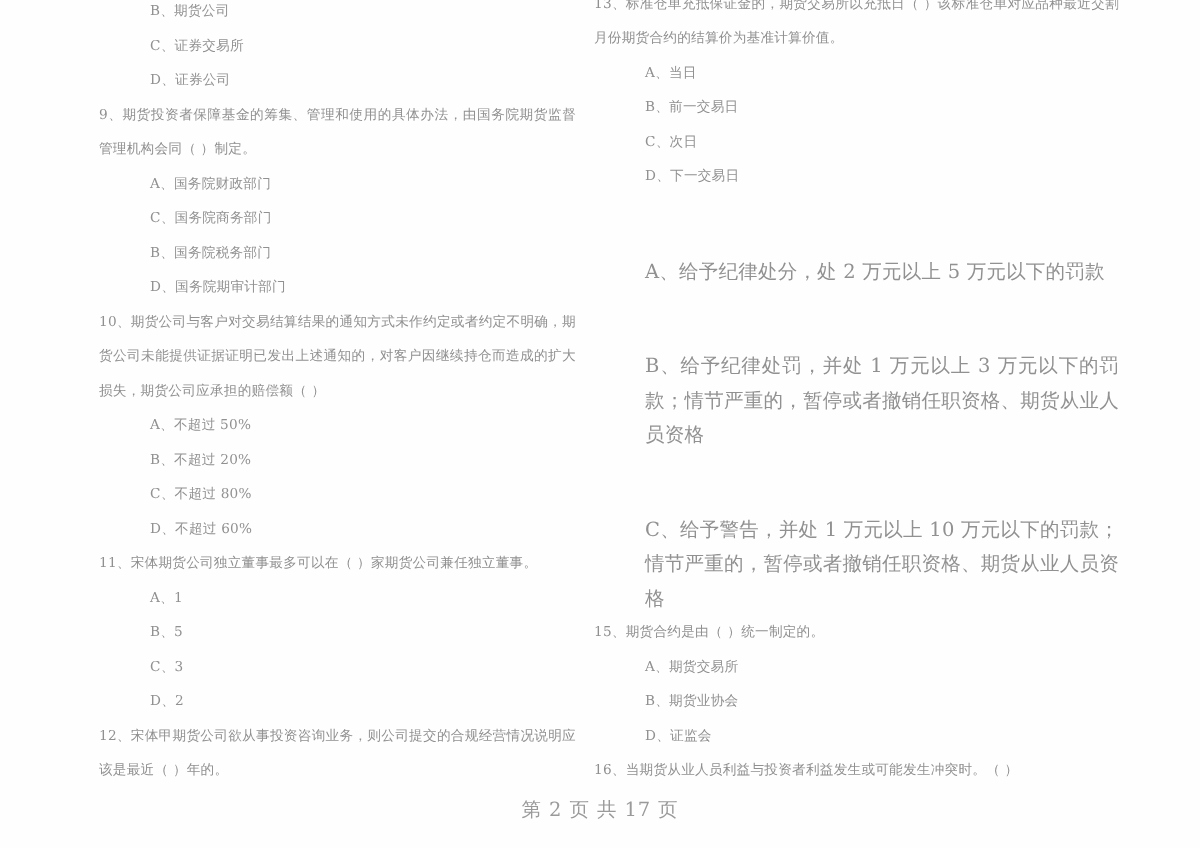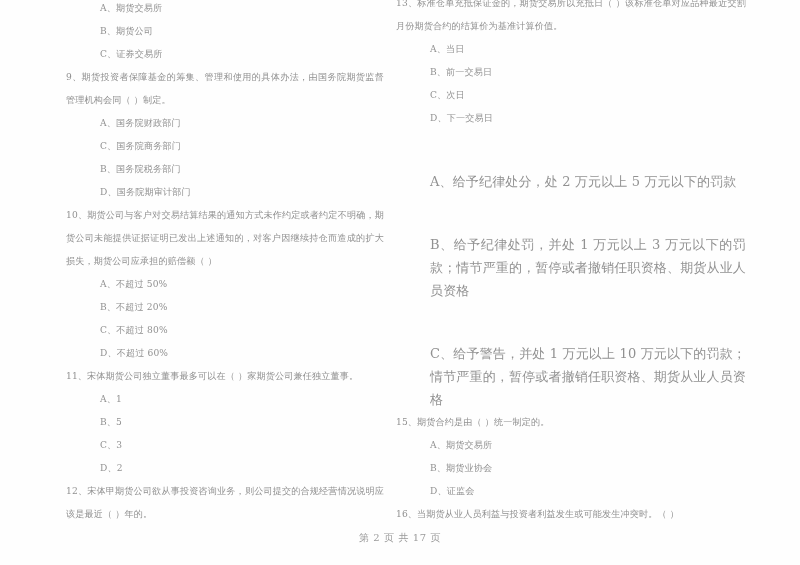--- a/index.html
+++ b/index.html
@@ -72,37 +72,38 @@
     text-align: justify;
     text-justify: inter-character;
     margin-top: 40px;
   }
   .footer {
     position: absolute;
     left: 0;
     right: 0;
     top: 531px;
     text-align: center;
-    font-size: 10px;
+    font-size: 13px;
     letter-spacing: 0.6px;
     color: #9a9a9a;
   }
 </style>
 </head>
 <body>
 
 <div id="page">
 
   <div class="columns">
 
     <div class="col col-left">
 
       <div class="opt">A、期货交易所</div>
       <div class="opt">B、期货公司</div>
       <div class="opt">C、证券交易所</div>
+      <div class="opt">D、证券公司</div>
 
       <div class="q q-stem q-hang">9、期货投资者保障基金的筹集、管理和使用的具体办法，由国务院期货监督管理机构会同（    ）制定。</div>
       <div class="opt">A、国务院财政部门</div>
       <div class="opt">C、国务院商务部门</div>
       <div class="opt">B、国务院税务部门</div>
       <div class="opt">D、国务院期审计部门</div>
 
       <div class="q q-stem q-hang">10、期货公司与客户对交易结算结果的通知方式未作约定或者约定不明确，期货公司未能提供证据证明已发出上述通知的，对客户因继续持仓而造成的扩大损失，期货公司应承担的赔偿额（    ）</div>
       <div class="opt">A、不超过 50%</div>
       <div class="opt">B、不超过 20%</div>

